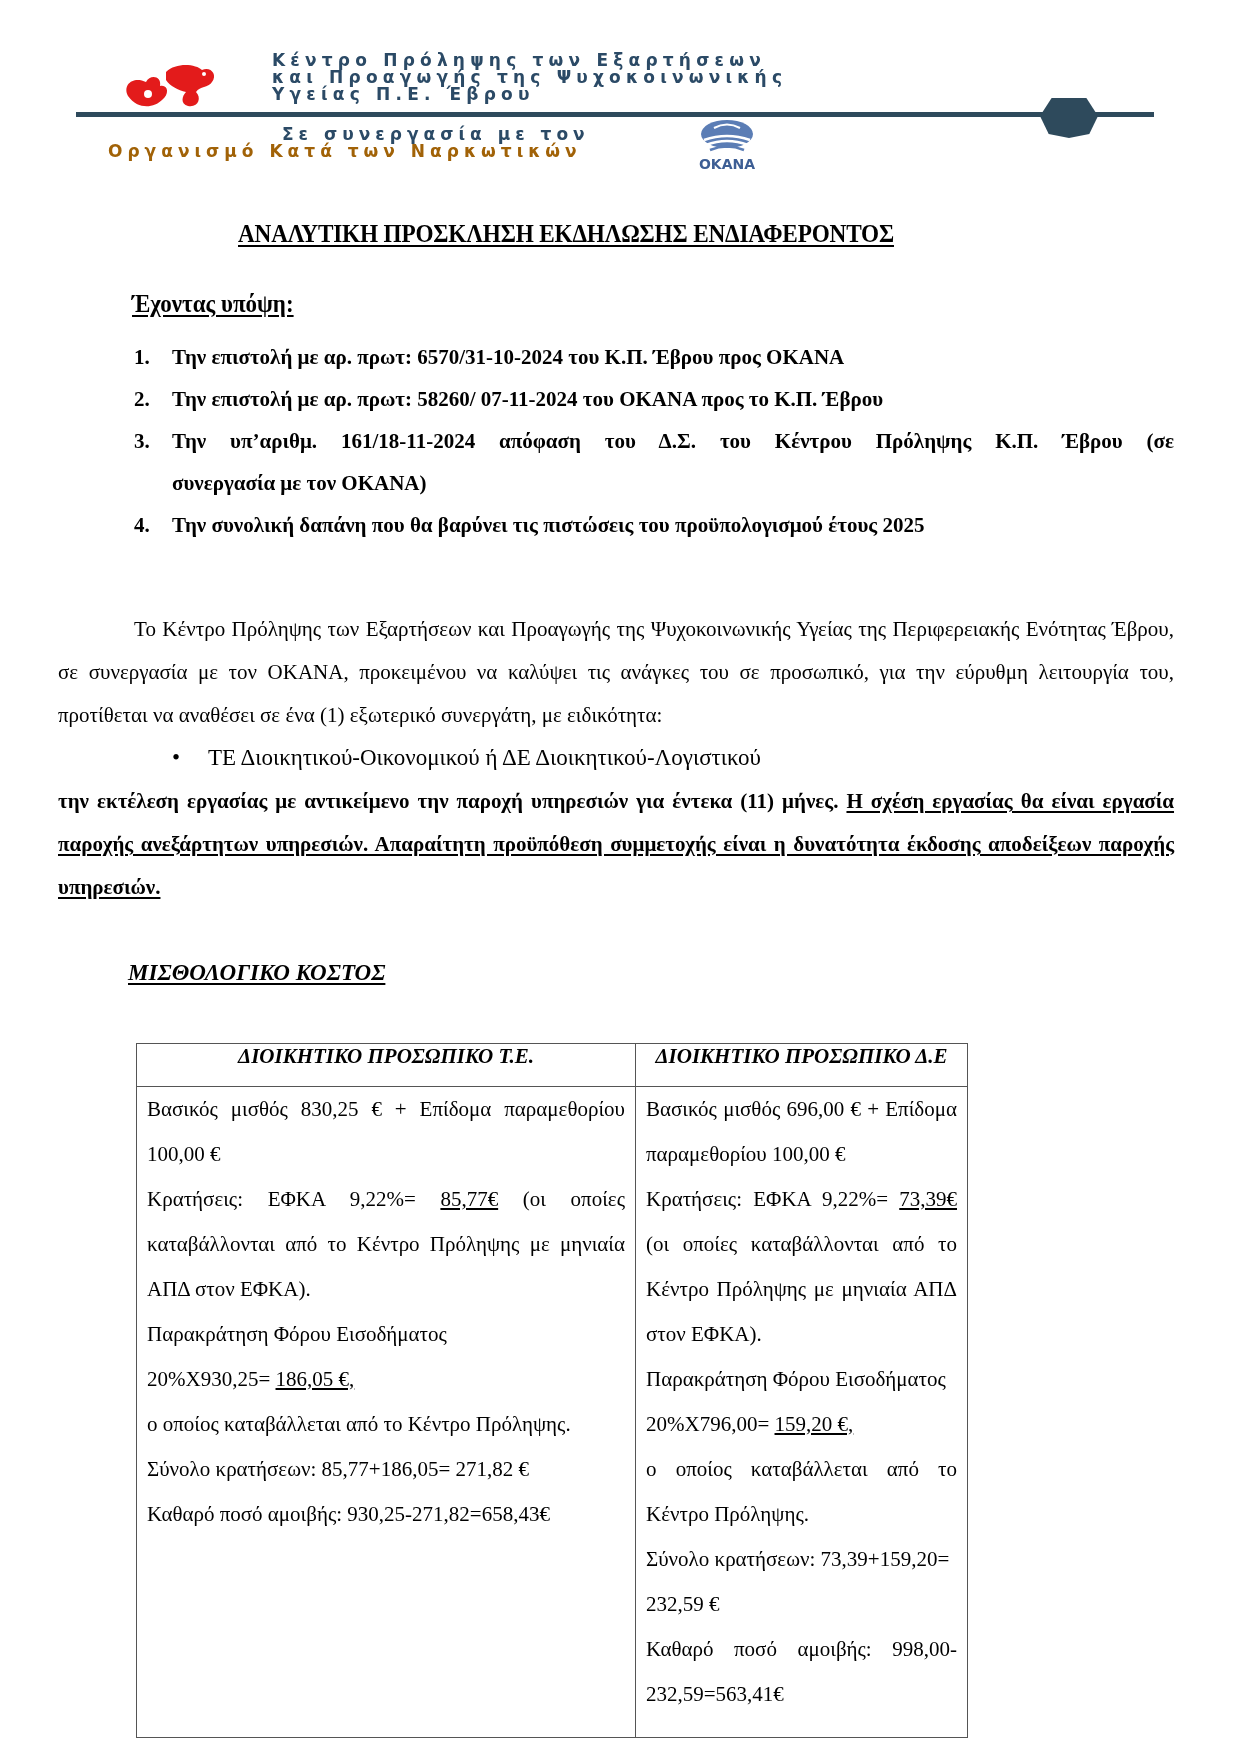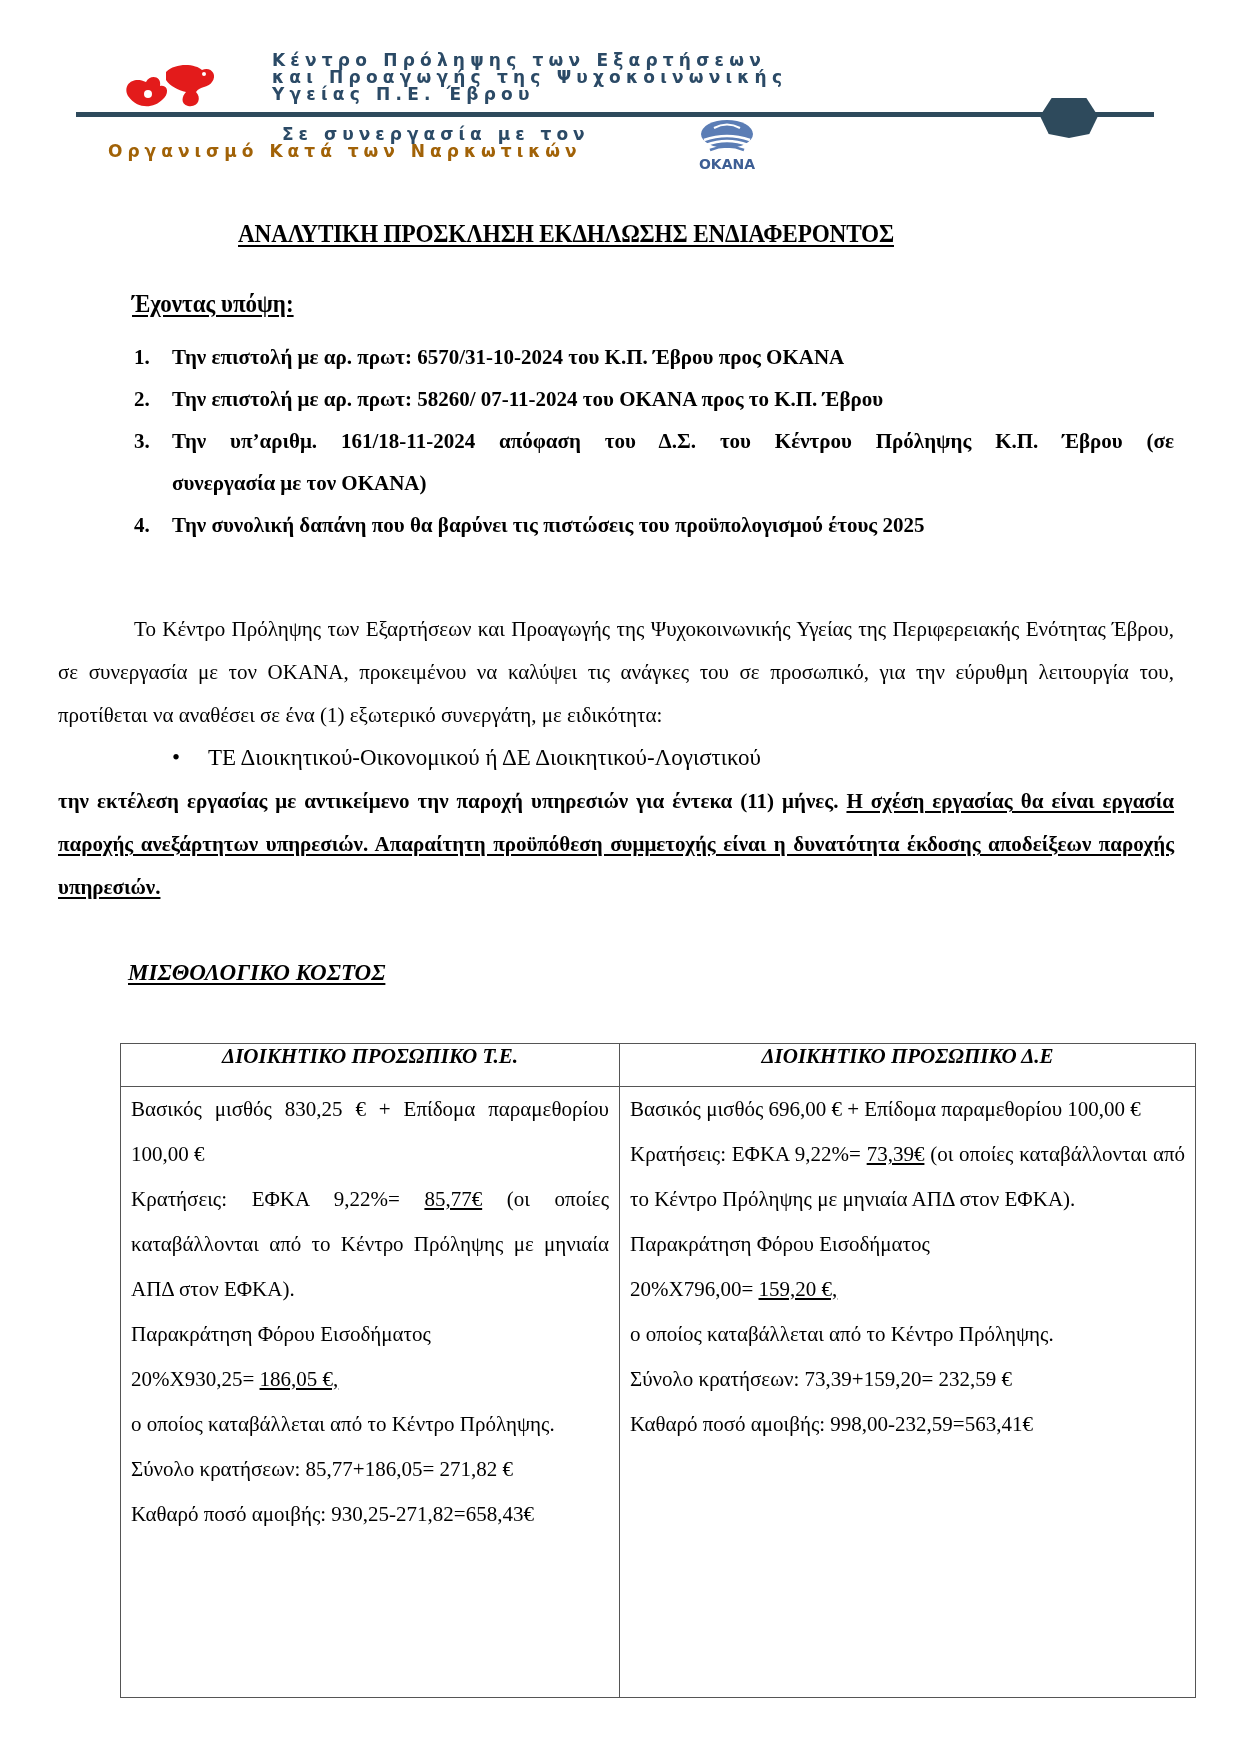--- a/index.html
+++ b/index.html
@@ -41,21 +41,21 @@
   .bullet-row { position: absolute; left: 172px; top: 745px; font-size: 23px; line-height: 26px; }
   .bullet-dot { display: inline-block; width: 36px; }
   .bold-para { position: absolute; left: 58px; top: 780px; width: 1116px; font-size: 21px; line-height: 43px;
                font-weight: bold; text-align: justify; }
   .ul { text-decoration: underline; text-decoration-thickness: 2px; text-underline-offset: 3px; }
 
   .cost-title { position: absolute; left: 128px; top: 960px; font-size: 23px; font-weight: bold; font-style: italic;
                 text-decoration: underline; text-decoration-thickness: 2px; text-underline-offset: 3px; }
 
   
-  .cost-table { position: absolute; left: 120px; top: 1043px; width: 1076px; border-collapse: collapse; }
+  .cost-table { position: absolute; left: 136px; top: 1043px; width: 832px; border-collapse: collapse; }
   .cost-table th, .cost-table td { border: 1.5px solid #555; vertical-align: top; }
   .cost-table th { font-style: italic; font-weight: bold; font-size: 21px; height: 42px; text-align: center; padding: 0; }
   .cost-table td { font-size: 21px; line-height: 45px; padding: 0 10px 20px 10px; text-align: justify; height: 590px; }
   .cost-table td .u { text-decoration: underline; }
   .cost-table .col-te { width: 498px; }
 </style>
 </head>
 <body>
 
 <div class="letterhead">

